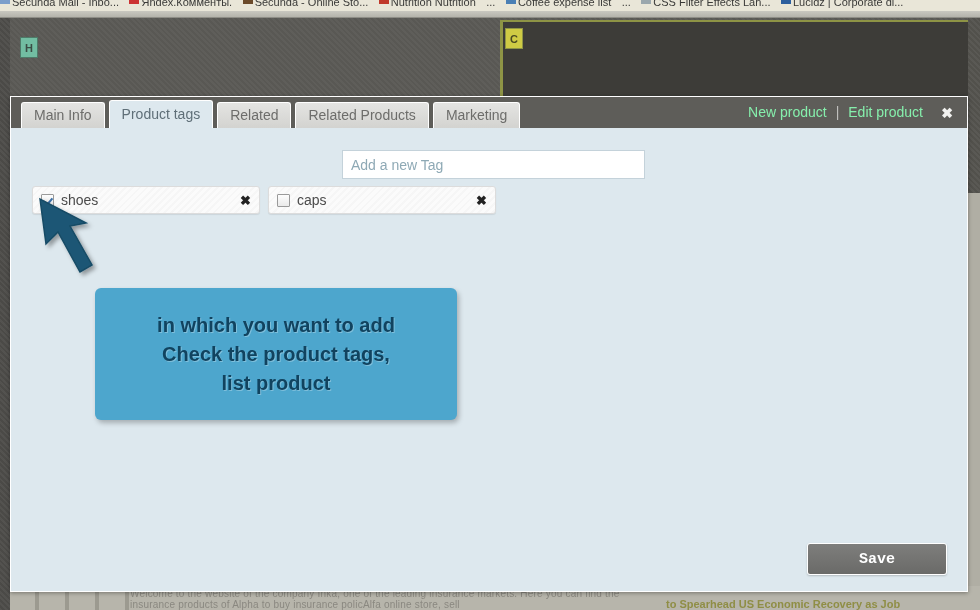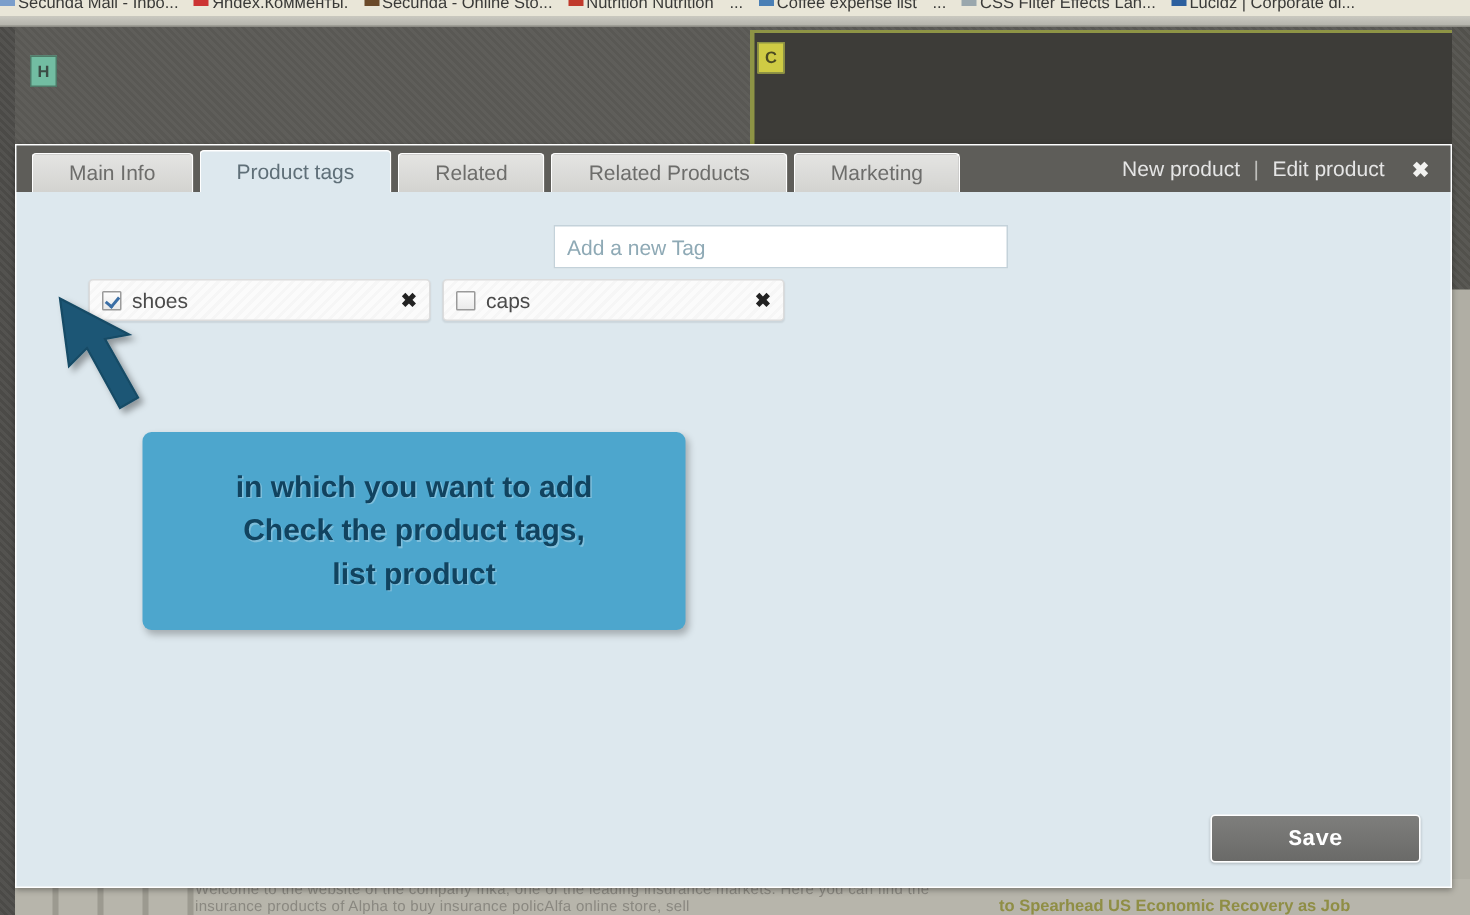--- a/index.html
+++ b/index.html
@@ -184,21 +184,21 @@
   .tabs {
     position: absolute;
     left: 10px; top: 3px;
     height: 28px;
     display: flex;
     align-items: flex-end;
   }
   .tab {
     height: 26px;
     line-height: 25px;
-    padding: 0 24px;
+    padding: 0 12px;
     margin-right: 4px;
     font-size: 14px;
     color: #6d6d6b;
     background: linear-gradient(#e4e4e2, #d3d3d0);
     border: 1px solid #ffffff;
     border-bottom: none;
     border-radius: 3px 3px 0 0;
     cursor: pointer;
     white-space: nowrap;
   }
@@ -212,21 +212,21 @@
   .titlebar-actions {
     position: absolute;
     right: 44px; top: 0;
     height: 31px;
     line-height: 31px;
     font-size: 14px;
     color: #e8e8e6;
     white-space: nowrap;
   }
   .titlebar-actions a {
-    color: #e5e5e5;
+    color: #86efac;
     text-decoration: none;
     cursor: pointer;
   }
   .titlebar-actions .sep {
     margin: 0 9px;
     color: #bfbfbc;
   }
   .close-x {
     position: absolute;
     right: 12px; top: 8px;
@@ -236,21 +236,20 @@
     color: #f2f2f0;
     line-height: 16px;
     text-align: center;
     cursor: pointer;
   }
 
   
   .modal-body {
     position: relative;
     height: 463px;
-    margin-left: 27px;
   }
 
   .new-tag-wrap {
     position: absolute;
     left: 331px; top: 22px;
   }
   .new-tag-input {
     width: 303px; height: 29px;
     background: #ffffff;
     border: 1px solid #c4d2da;

